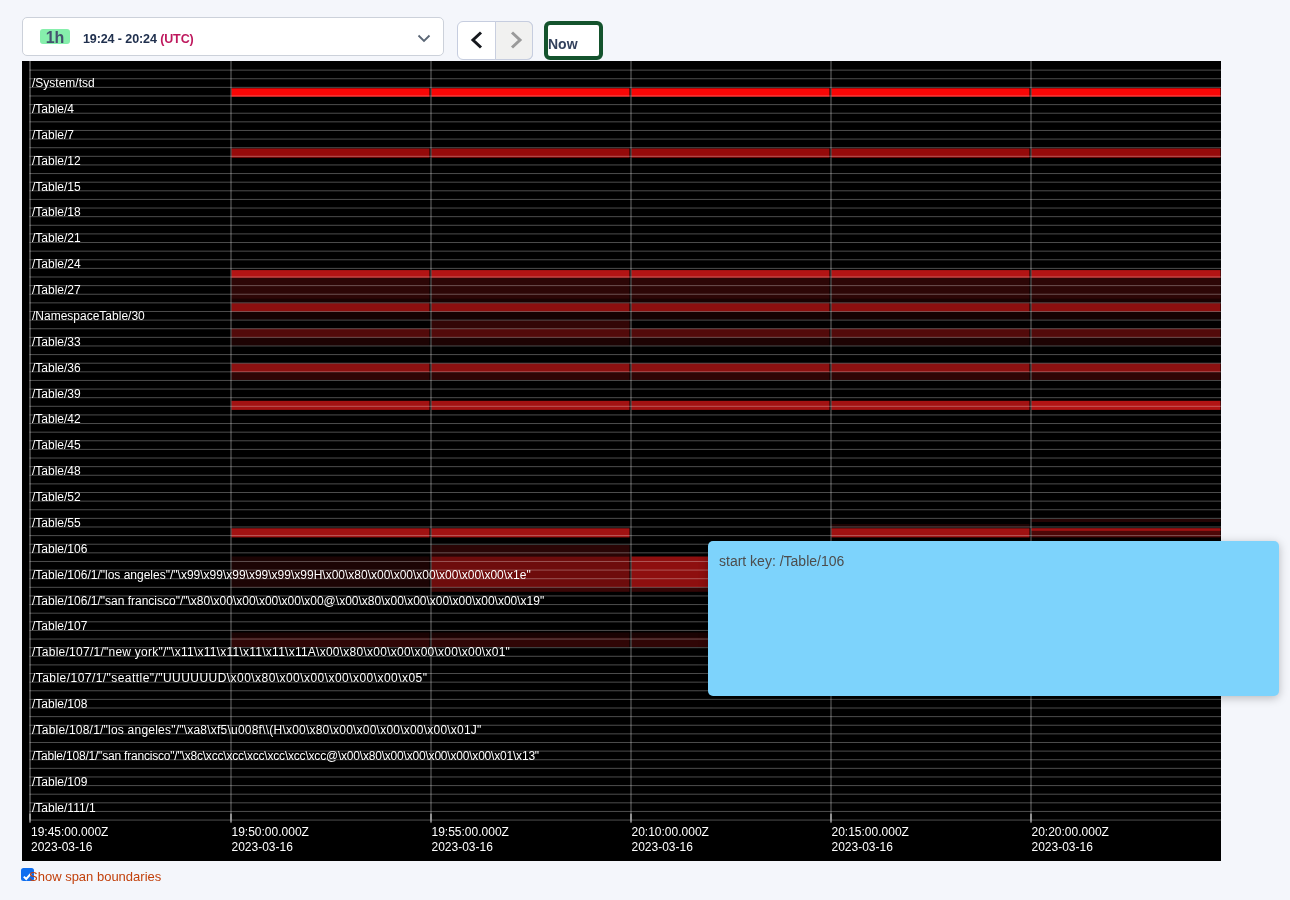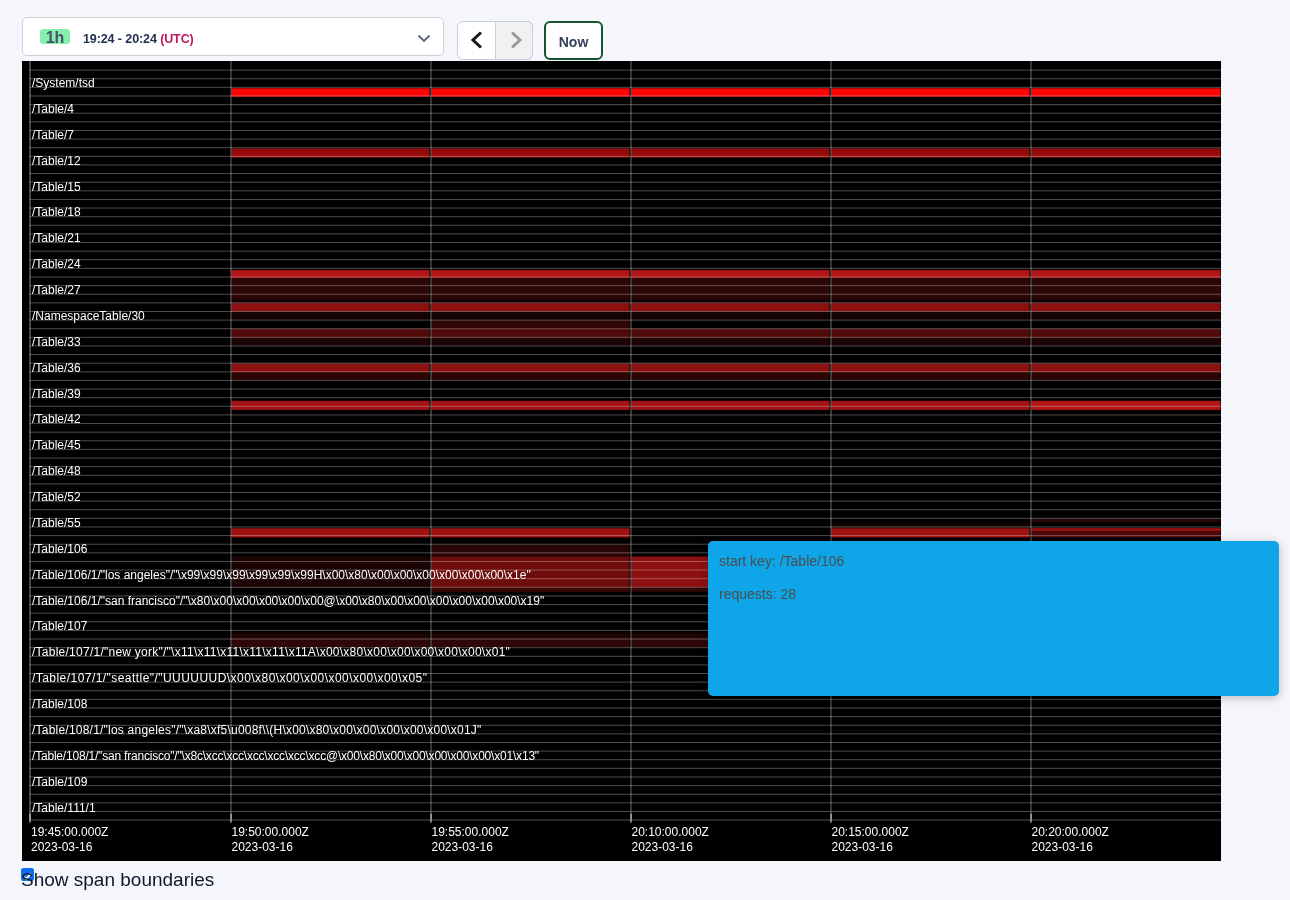--- a/index.html
+++ b/index.html
@@ -5,28 +5,28 @@
 .abs{position:absolute}
 #selbox{left:22px;top:17px;width:420px;height:37px;background:#fff;border:1px solid #ccd1da;border-radius:5px}
 #badge{left:40px;top:29px;width:30px;height:15px;background:#86efac;border-radius:3px;
 color:#44536e;font-size:16px;font-weight:bold;text-align:center;line-height:17px}
 #trange{left:83px;top:32px;font-size:12.5px;color:#20304e;font-weight:bold;letter-spacing:-0.1px}
 #trange span{color:#be185d;font-weight:bold}
 #grp{left:456.5px;top:20.5px;width:74px;height:37px;background:#fff;border:1px solid #c6cddf;border-radius:6px}
 #grpr{left:494.5px;top:20.5px;width:38px;height:39px;background:#f1f1f0;border-right:1px solid #c6cddf;
 border-top:1px solid #c6cddf;border-bottom:1px solid #c6cddf;border-left:1px solid #c9cfdf;
 border-radius:0 6px 6px 0;box-sizing:border-box}
-#nowbtn{left:544px;top:20.5px;width:59px;height:39px;background:#fff;border:2px solid #14532d;border-radius:6px;
-color:#33415c;font-size:14px;font-weight:bold;text-align:center;line-height:38px;box-sizing:border-box}
+#nowbtn{left:544px;top:20.5px;width:59px;height:39px;background:#fff;border:4px solid #14532d;border-radius:6px;
+color:#33415c;font-size:14px;font-weight:bold;line-height:38px;box-sizing:border-box}
 #map{left:22px;top:60.5px}
-#tooltip{left:708px;top:540.5px;width:549px;height:134px;background:#0ea5e9;border-radius:5px;
+#tooltip{left:708px;top:540.5px;width:549px;height:134px;background:#7dd3fc;border-radius:5px;
 box-shadow:0 2px 10px rgba(0,0,0,0.25);padding:4px 11px 17px;color:#4d4d4d;font-size:14px}
 .ttl{height:33.5px;line-height:33.5px;white-space:nowrap}
 #cbx{left:21px;top:868px;width:12.5px;height:12.5px;background:#0e6ef0;border-radius:2.5px}
-#cblab{left:21px;top:869.3px;font-size:19px;color:#0f172a}
+#cblab{left:29px;top:869.3px;font-size:13px;color:#c2410c}
 </style></head>
 <body>
 <div class="abs" id="selbox"></div>
 <div class="abs" id="badge">1h</div>
 <div class="abs" id="trange">19:24 - 20:24 <span>(UTC)</span></div>
 <svg class="abs" style="left:417px;top:34px" width="14" height="9" viewBox="0 0 14 9">
 <polyline points="1.5,1.5 7,7 12.5,1.5" fill="none" stroke="#5a6675" stroke-width="1.8"></polyline>
   </svg>
 <div class="abs" id="grp"></div>
 <div class="abs" id="grpr"></div>
@@ -264,18 +264,17 @@
 <text x="409.5" y="790" font-size="12" fill="#fff">2023-03-16</text>
 <text x="609.5" y="775" font-size="12" fill="#fff">20:10:00.000Z</text>
 <text x="609.5" y="790" font-size="12" fill="#fff">2023-03-16</text>
 <text x="809.5" y="775" font-size="12" fill="#fff">20:15:00.000Z</text>
 <text x="809.5" y="790" font-size="12" fill="#fff">2023-03-16</text>
 <text x="1009.5" y="775" font-size="12" fill="#fff">20:20:00.000Z</text>
 <text x="1009.5" y="790" font-size="12" fill="#fff">2023-03-16</text>
 </svg>
 <div class="abs" id="tooltip">
 <div class="ttl">start key: /Table/106</div>
-<div class="ttl">requests: 28</div>
 </div>
 <div class="abs" id="cbx"><svg width="12.5" height="12.5" viewBox="0 0 12.5 12.5">
 <polyline points="2.8,6.6 5.2,9 9.9,3.7" fill="none" stroke="#fff" stroke-width="2"></polyline>
     </svg></div>
 <div class="abs" id="cblab">Show span boundaries</div>
 
 </body></html>

